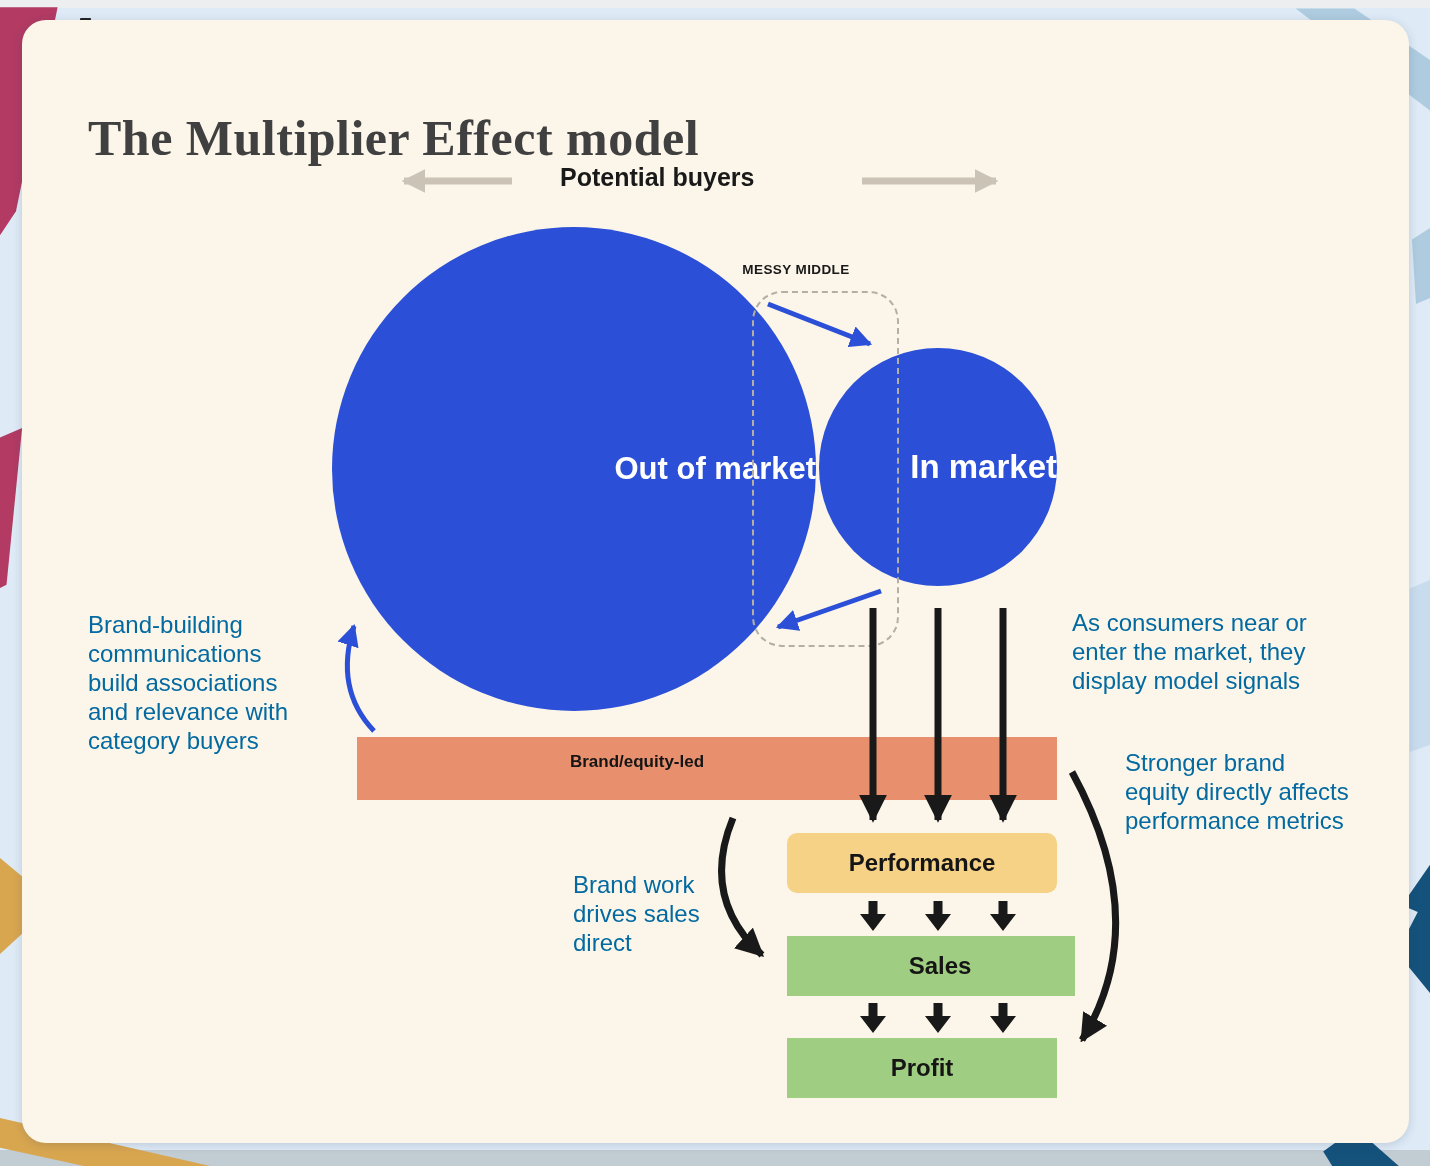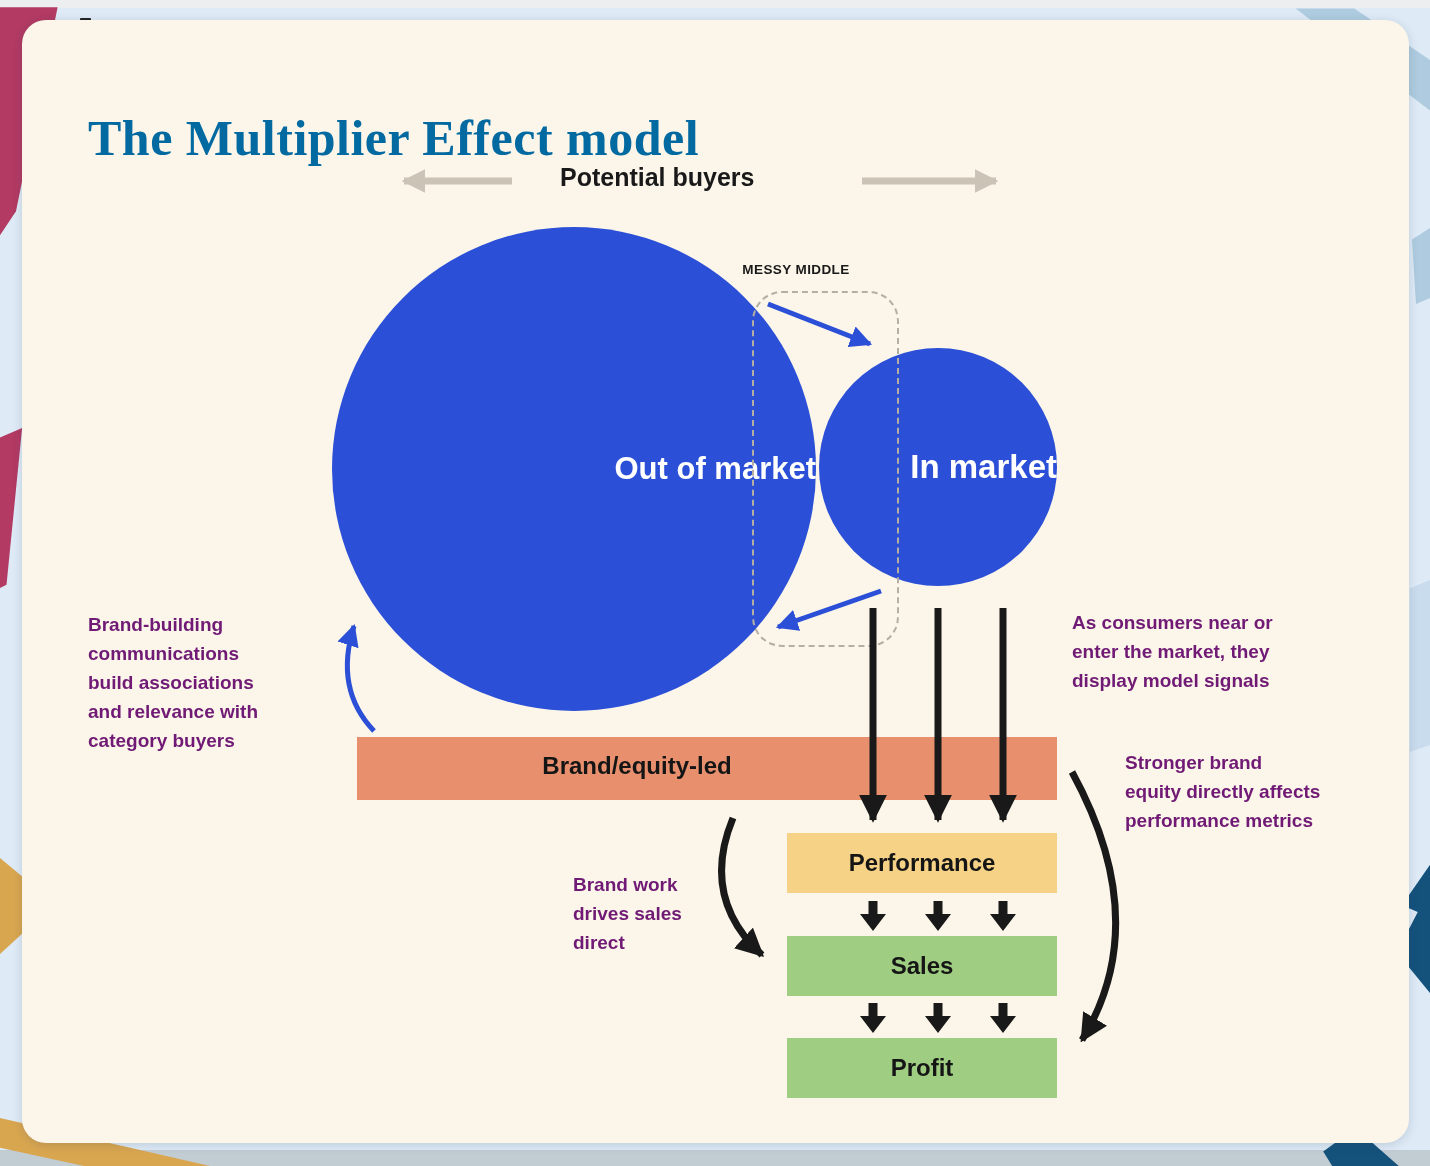--- a/index.html
+++ b/index.html
@@ -35,40 +35,40 @@
   .band-c{left:1408px;top:580px;width:22px;height:172px;background:var(--band-blue-light);
     clip-path:polygon(8% 5%,100% 0%,100% 96%,8% 100%);}
   .crop-mark{left:80px;top:18px;width:11px;height:4px;background:#222;border-radius:1px;}
   
   .card{position:absolute;left:22px;top:20px;width:1387px;height:1123px;background:var(--card-cream);
     border-radius:24px;box-shadow:0 2px 10px rgba(40,60,90,.18);}
   
   .content{position:absolute;inset:0;}
   .content > *{position:absolute;}
   .title{left:88px;top:76px;width:900px;font-family:"Liberation Serif","DejaVu Serif",serif;
-    font-weight:700;font-size:50px;line-height:1.12;color:#0369a1;letter-spacing:.5px;}
+    font-weight:700;font-size:50px;line-height:1.12;color:#404040;letter-spacing:.5px;}
   .pb-label{left:560px;top:163px;width:280px;font-weight:700;font-size:25px;color:var(--ink-black);}
   .circle{border-radius:50%;background:var(--blue);display:flex;align-items:center;justify-content:flex-end;z-index:1;}
   .circle-out{left:332px;top:227px;width:484px;height:484px;}
   .circle-in{left:819px;top:348px;width:238px;height:238px;}
   .circle span{color:#fff;font-weight:700;}
   .circle-out span{font-size:31px;}
   .circle-in span{font-size:33px;}
   .dashed-box{left:752px;top:291px;width:143px;height:352px;border:2px dashed var(--dash-gray);
     border-radius:30px;z-index:3;}
   .mm-label{left:712px;top:262px;width:168px;text-align:center;font-weight:700;font-size:13.5px;
     letter-spacing:.4px;color:var(--ink-black);z-index:4;}
   .bar{left:357px;top:737px;width:700px;height:63px;background:var(--bar-orange);z-index:2;}
-  .bar-label{left:357px;top:752px;width:560px;text-align:center;font-weight:700;font-size:24px;color:#151515;z-index:2;}
+  .bar-label{left:357px;top:752px;width:560px;text-align:center;font-weight:700;font-size:17px;color:#151515;z-index:2;}
   .fbox{left:787px;width:270px;height:60px;display:flex;align-items:center;justify-content:center;
     font-weight:700;font-size:24px;color:#151515;z-index:2;}
-  .box-performance{top:833px;background:var(--box-yellow);}
-  .box-sales{top:936px;background:var(--box-green);}
+  .box-performance{top:833px;background:var(--box-yellow);border-radius:10px;}
+  .box-sales{top:936px;background:var(--box-green);padding-left:18px;}
   .box-profit{top:1038px;background:var(--box-green);text-align:right;}
-  .note{font-weight:700;font-size:19px;line-height:29px;color:#701a75;white-space:pre-line;z-index:2;}
+  .note{font-weight:400;font-size:24px;line-height:29px;color:#0369a1;white-space:pre-line;z-index:2;}
   .note-brand-building{left:88px;top:610px;width:250px;}
   .note-brand-work{left:573px;top:870px;width:170px;}
   .note-intent{left:1072px;top:608px;width:270px;}
   .note-stronger{left:1125px;top:748px;width:270px;}
   .note-pricing{left:1163px;top:923px;width:250px;}
   .arrows{position:absolute;left:0;top:0;z-index:5;pointer-events:none;}
 </style>
 </head>
 <body>
 

